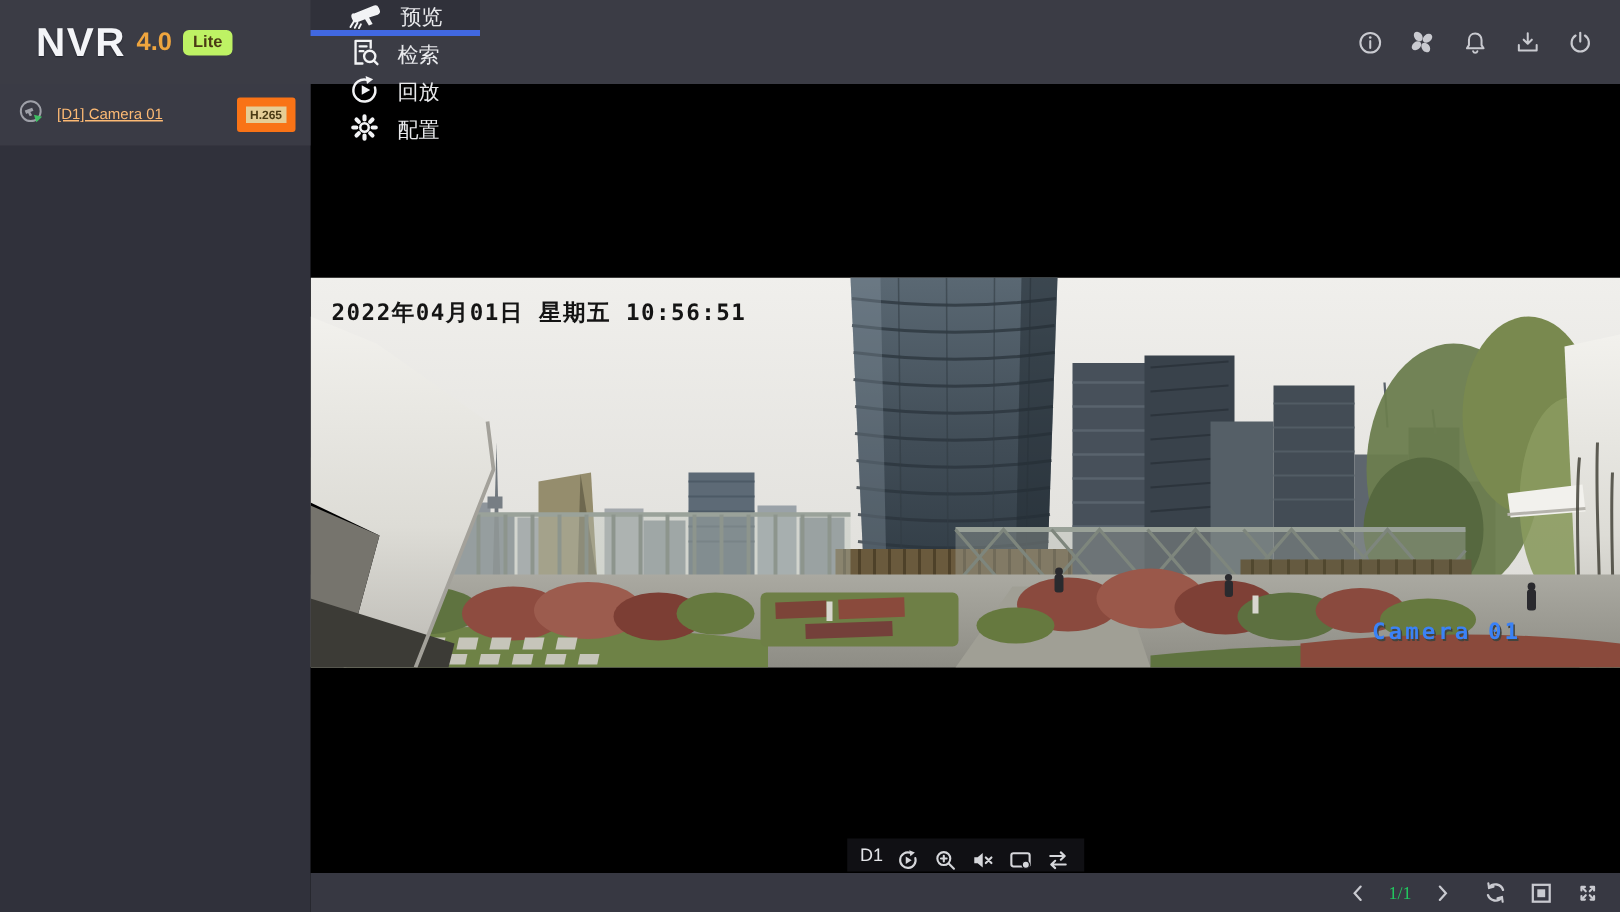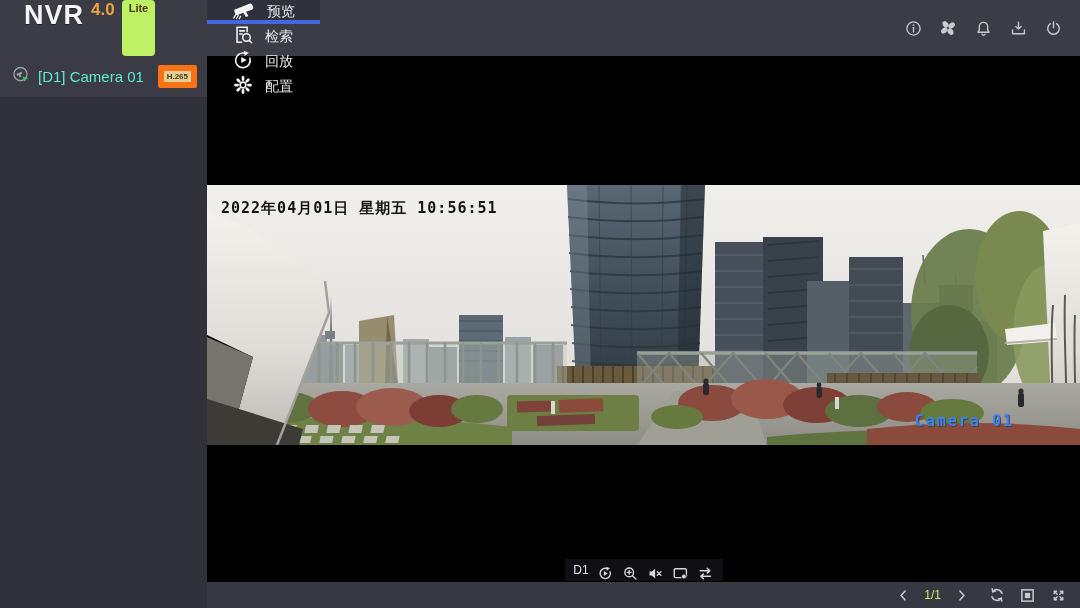--- a/index.html
+++ b/index.html
@@ -3,49 +3,49 @@
 <meta charset="utf-8">
 <style>
   html,body{margin:0;padding:0;}
   body{
     width:1080px;height:608px;position:relative;overflow:hidden;
     background:#000;font-family:"Liberation Sans",sans-serif;
     -webkit-font-smoothing:antialiased;
   }
   
   .topbar{position:absolute;top:0;left:0;width:1080px;height:56px;background:#3b3c45;display:flex;align-items:stretch;z-index:5;}
-  .logo{width:207px;box-sizing:border-box;display:flex;padding-left:24px;gap:7px;flex:none;}
+  .logo{width:207px;box-sizing:border-box;display:flex;align-items:center;padding-left:24px;gap:7px;flex:none;}
   .brand{font-size:27px;font-weight:bold;letter-spacing:1px;color:#f4f5f8;text-shadow:0 1px 1px #20222a;}
   .version{font-size:17px;font-weight:bold;color:#efa53e;}
   .lite-badge{background:#bef264;color:#4a3a14;font-size:11px;font-weight:bold;padding:1px 7px;border-radius:4px;line-height:15px;}
   .tabs{display:flex;height:56px;flex-direction:column;}
   .tab{display:flex;align-items:center;gap:11px;padding:0 25px;color:#e8e9ec;font-size:14px;position:relative;cursor:pointer;}
   .tab.active{background:#30313a;}
   .tab.active::after{content:"";position:absolute;left:0;right:0;bottom:0;height:4px;background:#4168e1;}
   .topbar-actions{margin-left:auto;display:flex;align-items:center;gap:9px;padding-right:14px;}
   .action-btn{width:26px;height:26px;display:flex;align-items:center;justify-content:center;cursor:pointer;}
   
   .sidebar{position:absolute;top:56px;left:0;width:207px;bottom:0;background:#30313b;z-index:4;}
   .channel-row{height:41px;background:#3a3b45;display:flex;align-items:center;padding:0 10px 0 12px;gap:9px;cursor:pointer;}
-  .channel-label{color:#5eead4;font-size:15px;flex:1;white-space:nowrap;overflow:hidden;}
+  .channel-label{color:#fdba74;font-size:10px;flex:1;white-space:nowrap;overflow:hidden;text-decoration:underline;}
   .codec-badge{background:#e5cd96;border:6px solid #f97316;color:#4a3a14;font-size:8px;font-weight:bold;padding:1px 3px;border-radius:2px;line-height:9px;}
   
   .video-region{position:absolute;left:207px;top:56px;right:0;bottom:26px;background:#000;}
   .video-frame{position:absolute;left:0;top:129px;width:873px;height:260px;}
   .video-frame svg.scene{display:block;width:100%;height:100%;}
   .osd-name{position:absolute;right:148px;top:360px;color:#3b82f6;font-family:"DejaVu Sans Mono","Liberation Mono",monospace;
     font-size:15px;font-weight:bold;letter-spacing:2px;text-shadow:1px 1px 0 #44443e;pointer-events:none;}
   .video-toolbar{position:absolute;bottom:1px;left:50%;transform:translateX(-50%);height:22px;background:rgba(19,20,25,.82);
     display:flex;align-items:flex-end;gap:9px;padding:0 9px;}
   .vt-channel{color:#e3e4e8;font-size:12px;line-height:22px;}
   .vt-icon{width:16px;height:16px;display:flex;align-items:center;justify-content:center;cursor:pointer;}
   
   .statusbar{position:absolute;left:207px;right:0;bottom:0;height:26px;background:#373842;display:flex;align-items:center;
     justify-content:flex-end;gap:10px;padding-right:13px;z-index:4;}
-  .page-info{color:#bef264;font-size:12px;margin:0 2px;}
+  .page-info{color:#22c55e;font-size:12px;margin:0 2px;font-family:Liberation Serif, serif;}
   .sb-icon{width:17px;height:17px;display:flex;align-items:center;justify-content:center;cursor:pointer;}
 </style>
 </head>
 <body>
 
 <div class="topbar">
   <div class="logo">
     <span class="brand">NVR</span>
     <span class="version">4.0</span>
     <span class="lite-badge">Lite</span>

